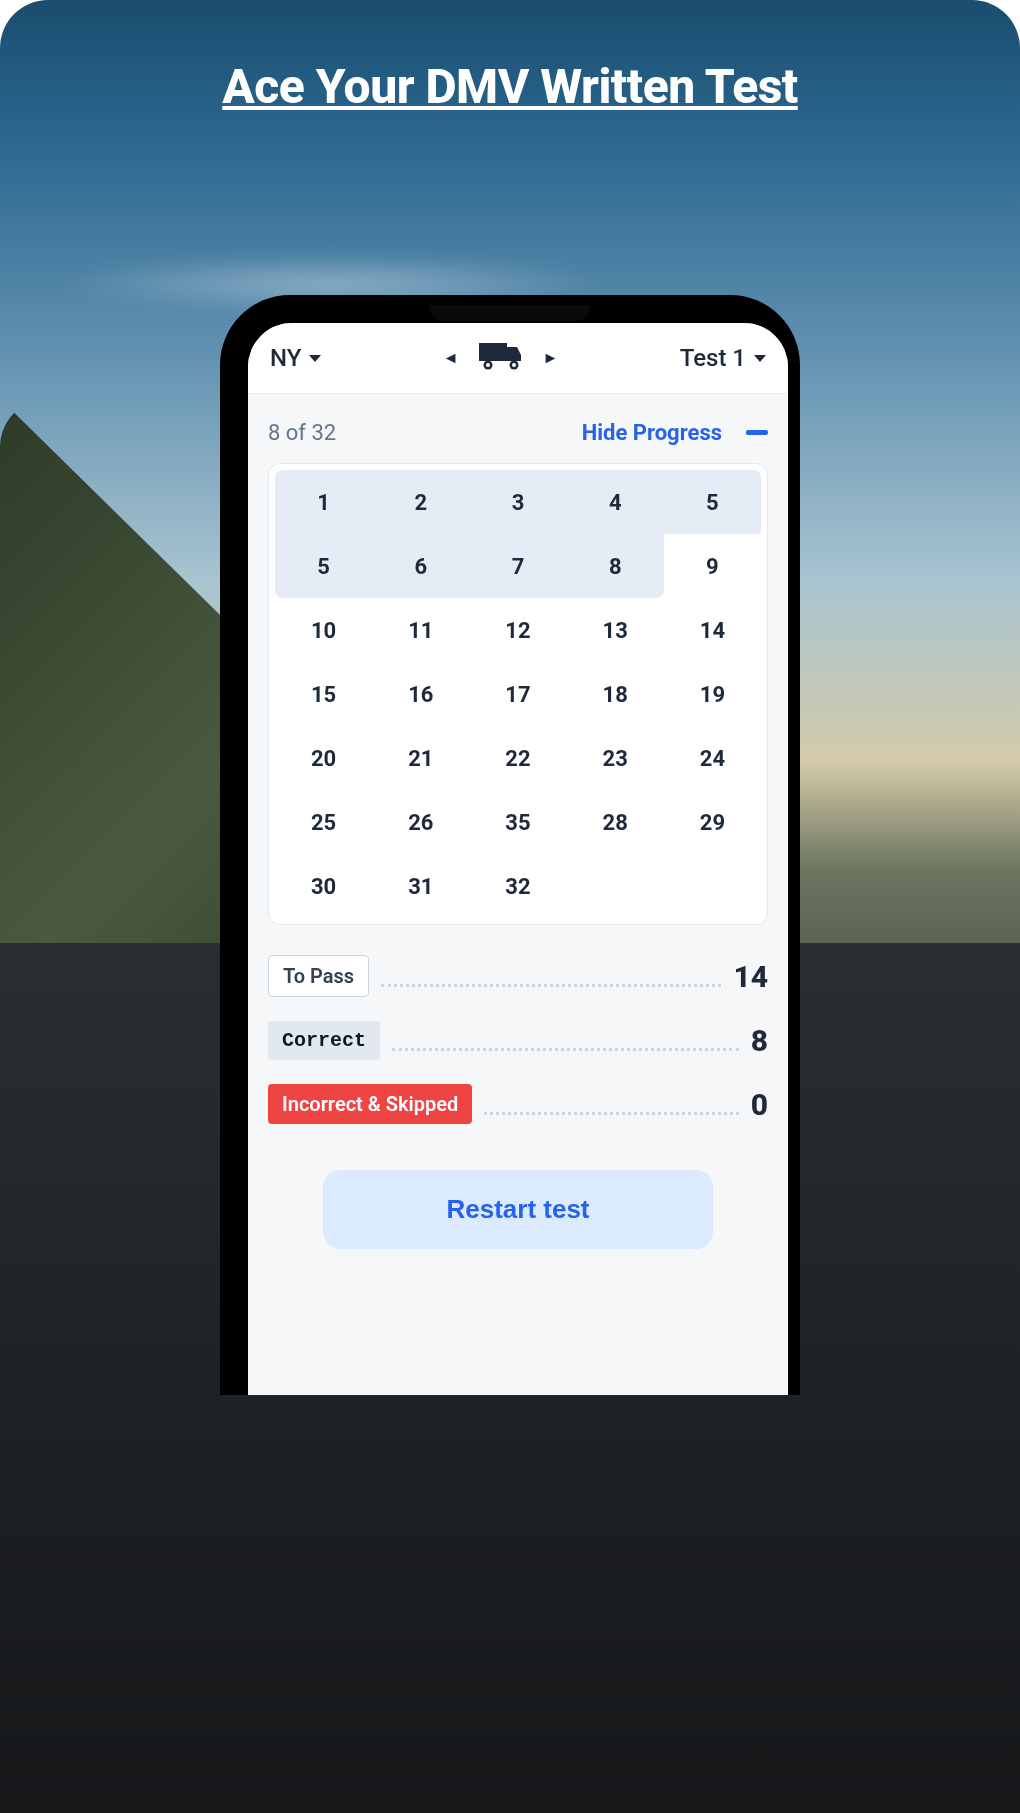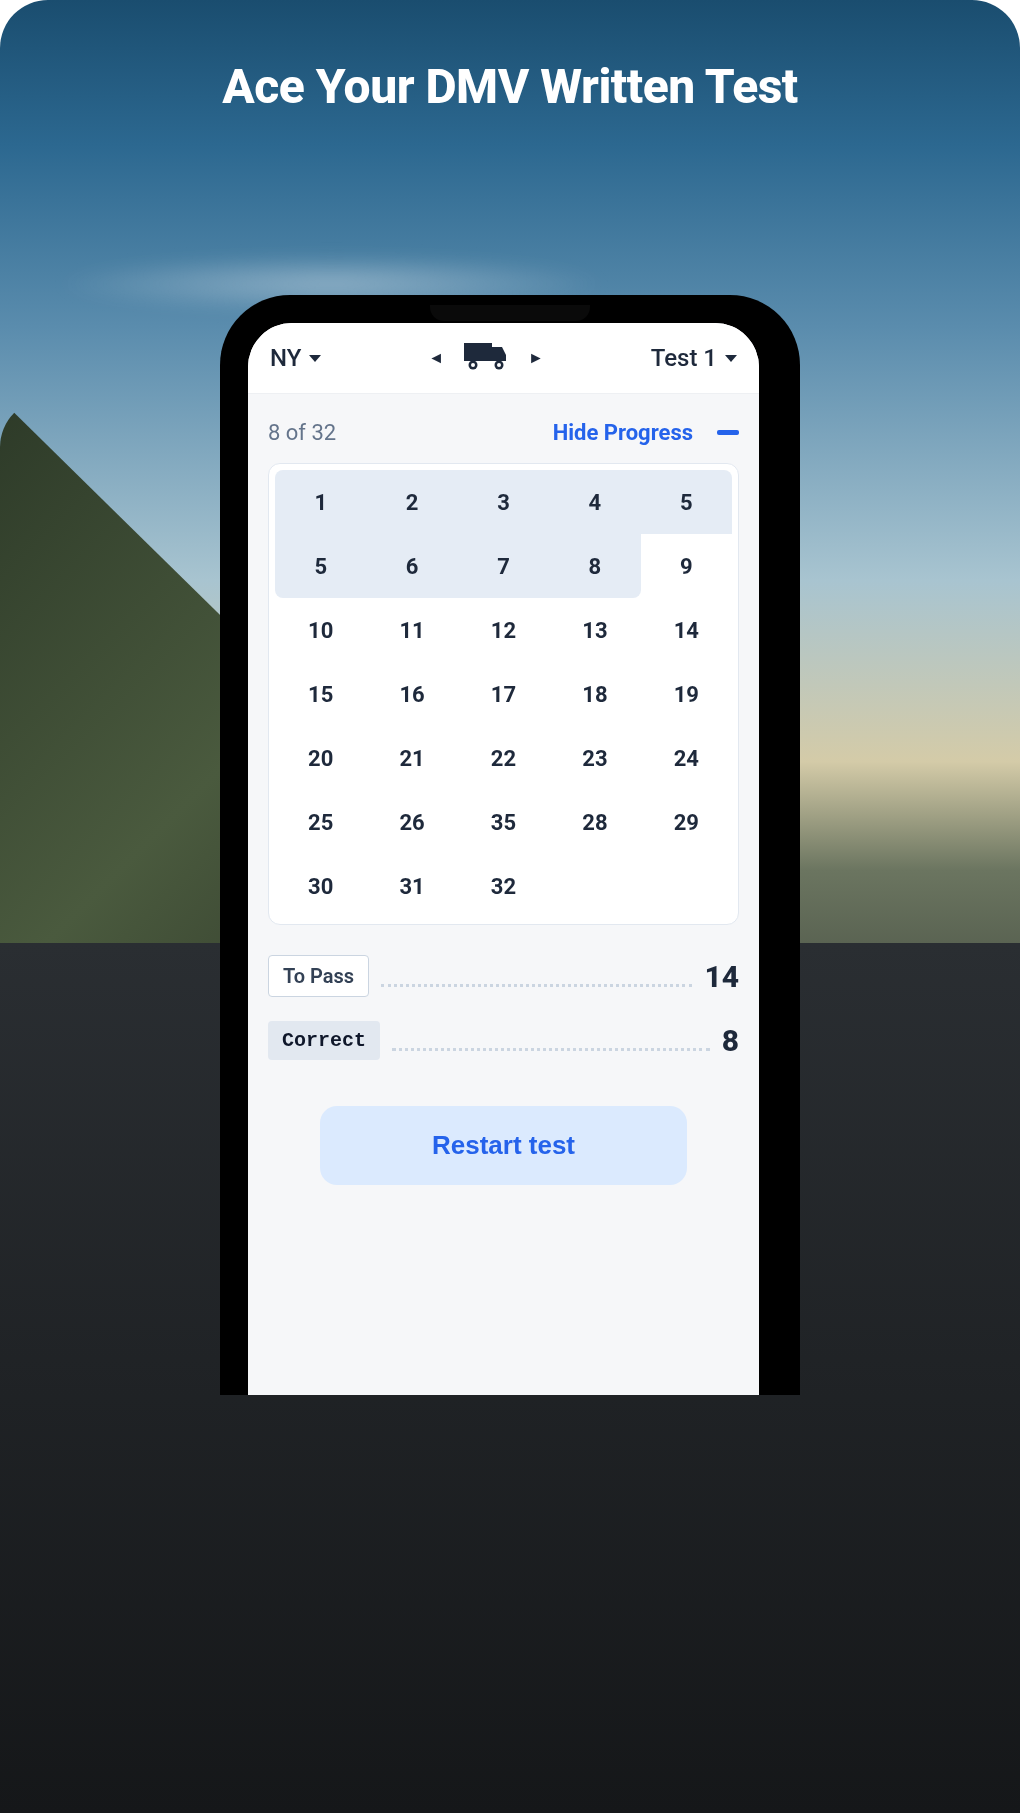--- a/index.html
+++ b/index.html
@@ -62,36 +62,37 @@
       left: 0;
       right: 0;
       text-align: center;
       color: #fff;
       z-index: 2;
     }
     .hero h1 {
       font-size: 48px;
       font-weight: 800;
       letter-spacing: -0.5px;
+      text-decoration: underline;
     }
     .hero h2 {
       font-size: 37px;
       font-weight: 400;
       margin-top: 14px;
     }
     .phone {
       position: absolute;
       left: 50%;
       transform: translateX(-50%);
       top: 295px;
       width: 580px;
       height: 1100px;
       background: #000;
       border-radius: 70px 70px 0 0;
-      padding: 28px 41px 0 28px;
+      padding: 28px 12px 0 28px;
       z-index: 3;
     }
     .notch {
       position: absolute;
       top: 10px;
       left: 50%;
       transform: translateX(-50%);
       width: 160px;
       height: 16px;
       background: #0a0a0a;
@@ -351,18 +352,23 @@
         <div class="stat-row">
           <span class="pill outline">To Pass</span>
           <span class="dots"></span>
           <span class="stat-val">14</span>
         </div>
         <div class="stat-row">
           <span class="pill grey">Correct</span>
           <span class="dots"></span>
           <span class="stat-val">8</span>
         </div>
+        <div class="stat-row">
+          <span class="pill red">Incorrect &amp; Skipped</span>
+          <span class="dots"></span>
+          <span class="stat-val">0</span>
+        </div>
       </div>
 
       <button class="restart-btn">Restart test</button>
     </div>
   </div>
 </div>
 
 </body></html>

